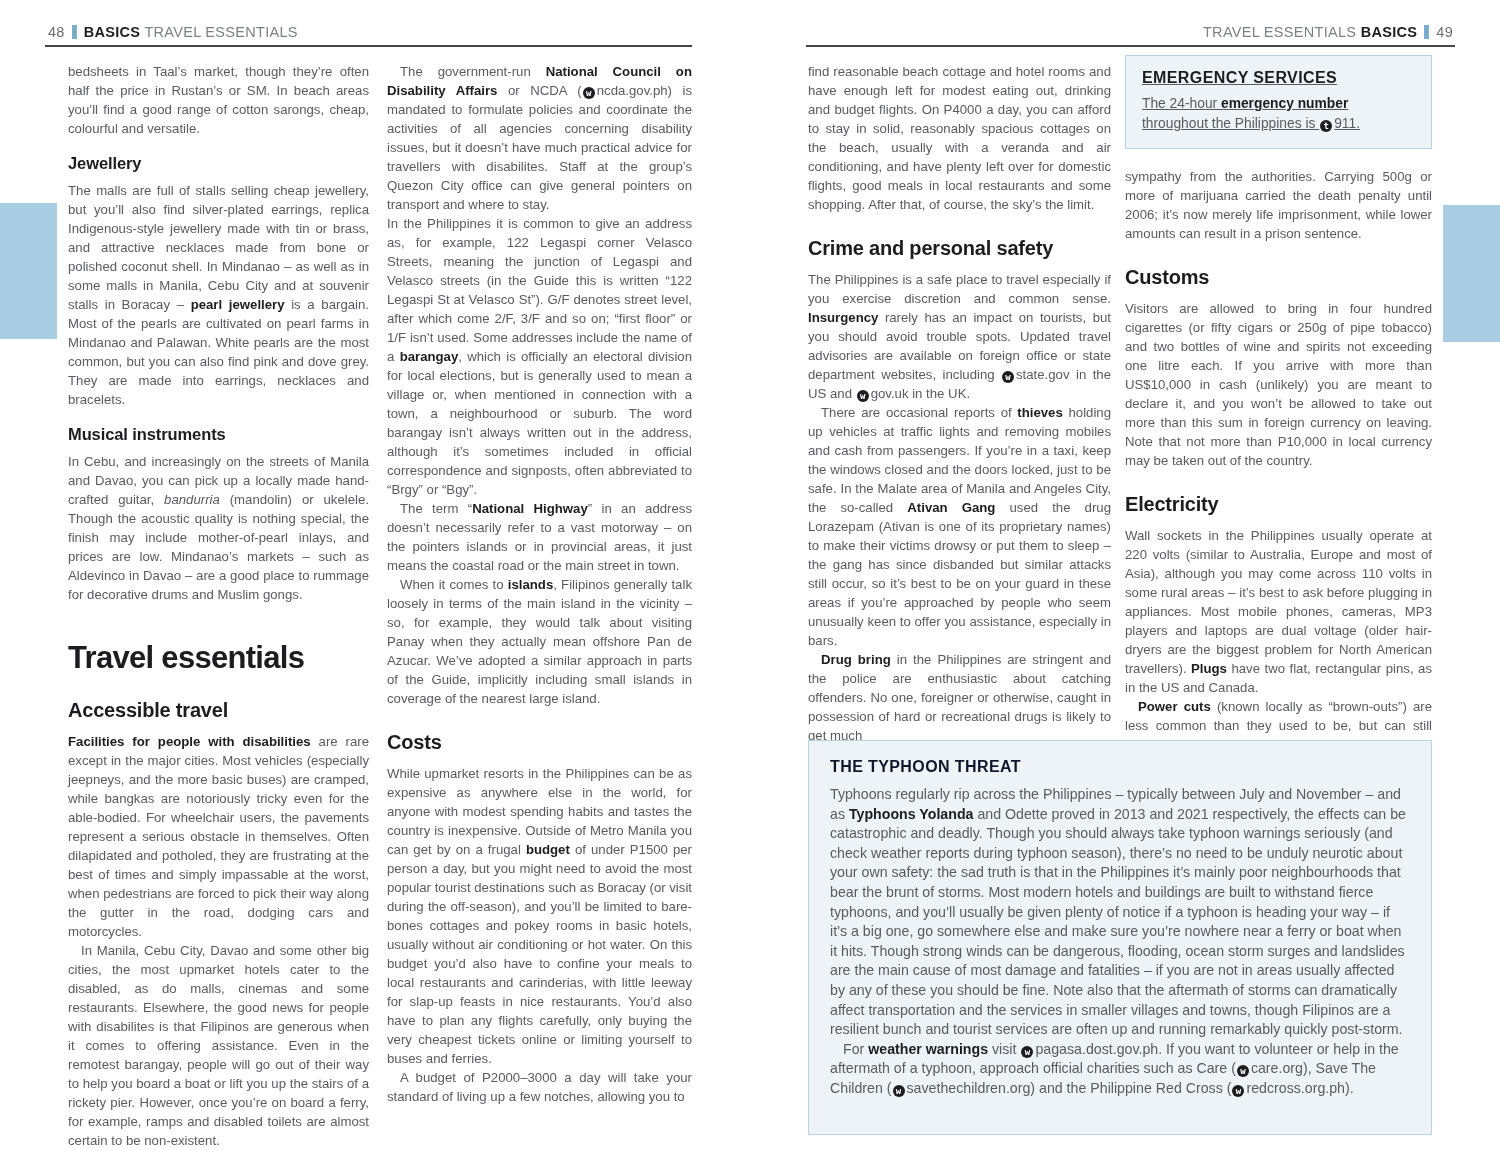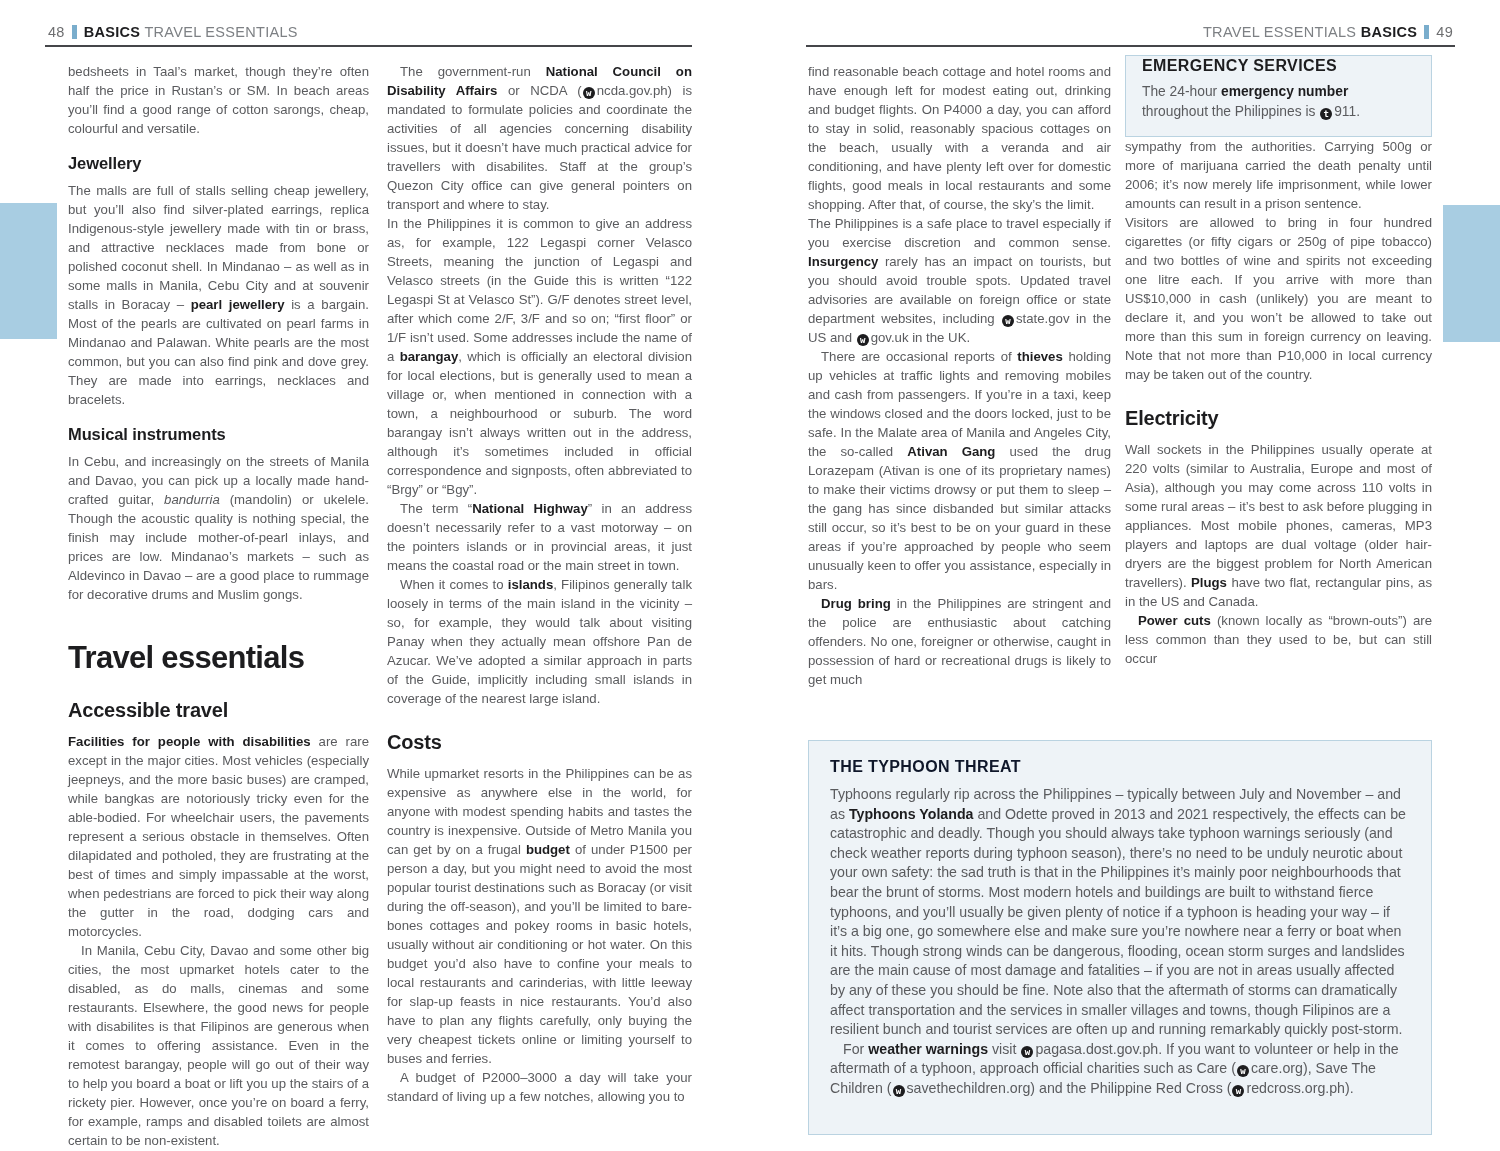--- a/index.html
+++ b/index.html
@@ -35,21 +35,21 @@
   .h-sec{margin:23px 0 10px;font-size:20px;font-weight:700;color:#1d1d1f;letter-spacing:-.2px;}
   .h-big{margin:36px 0 12px;font-size:31px;font-weight:700;color:#1d1d1f;letter-spacing:-.7px;}
   .b{font-weight:700;color:#1d1d1f;}
   .i{font-style:italic;}
   
   .glyph{display:inline-block;width:12px;height:12px;border-radius:50%;background:#1d1d1f;color:#fff;
     font-size:9px;line-height:12px;text-align:center;font-weight:700;margin:0 2px 0 1px;vertical-align:-1px;
     font-family:"DejaVu Sans Mono",monospace;text-indent:0;}
   
   .infobox{background:#eef3f7;border:1px solid #bad3e1;box-sizing:border-box;}
-  .ebox{padding:1px 16px 15px;}
+  .ebox{padding:13px 16px 15px;margin-bottom:18px;text-decoration:underline;}
   .ebox h4{margin:0 0 7px;font-size:16px;font-weight:700;color:#1d1d1f;letter-spacing:.4px;}
   .ebox p{margin:0;font-size:13.8px;line-height:1.42;color:#5a5b5e;text-align:left;}
   .tbox{position:absolute;left:808px;top:740px;width:624px;height:395px;padding:17px 21px;}
   .tbox h4{margin:0 0 9px;font-size:16px;font-weight:700;color:#0f172a;letter-spacing:.4px;}
   .tbox p{margin:0;font-size:14.2px;line-height:19.6px;color:#5a5b5e;text-align:left;}
 </style>
 </head>
 <body>
 
 <div class="tab tab-left"></div>
@@ -82,31 +82,33 @@
   <p class="body"><span>In the Philippines it is common to give an address as, for example, 122 Legaspi corner Velasco Streets, meaning the junction of Legaspi and Velasco streets (in the Guide this is written “122 Legaspi St at Velasco St”). G/F denotes street level, after which come 2/F, 3/F and so on; “first floor” or 1/F isn’t used. Some addresses include the name of a </span><span class="b">barangay</span><span>, which is officially an electoral division for local elections, but is generally used to mean a village or, when mentioned in connection with a town, a neighbourhood or suburb. The word barangay isn’t always written out in the address, although it’s sometimes included in official correspondence and signposts, often abbreviated to “Brgy” or “Bgy”.</span></p>
   <p class="body ind"><span>The term “</span><span class="b">National Highway</span><span>” in an address doesn’t necessarily refer to a vast motorway – on the pointers islands or in provincial areas, it just means the coastal road or the main street in town.</span></p>
   <p class="body ind"><span>When it comes to </span><span class="b">islands</span><span>, Filipinos generally talk loosely in terms of the main island in the vicinity – so, for example, they would talk about visiting Panay when they actually mean offshore Pan de Azucar. We’ve adopted a similar approach in parts of the Guide, implicitly including small islands in coverage of the nearest large island.</span></p>
   <h2 class="h-sec">Costs</h2>
   <p class="body"><span>While upmarket resorts in the Philippines can be as expensive as anywhere else in the world, for anyone with modest spending habits and tastes the country is inexpensive. Outside of Metro Manila you can get by on a frugal </span><span class="b">budget</span><span> of under P1500 per person a day, but you might need to avoid the most popular tourist destinations such as Boracay (or visit during the off-season), and you’ll be limited to bare-bones cottages and pokey rooms in basic hotels, usually without air conditioning or hot water. On this budget you’d also have to confine your meals to local restaurants and carinderias, with little leeway for slap-up feasts in nice restaurants. You’d also have to plan any flights carefully, only buying the very cheapest tickets online or limiting yourself to buses and ferries.</span></p>
   <p class="body ind"><span>A budget of P2000–3000 a day will take your standard of living up a few notches, allowing you to</span></p>
 </section>
 
 <section class="col" id="col-r1">
   <p class="body"><span>find reasonable beach cottage and hotel rooms and have enough left for modest eating out, drinking and budget flights. On P4000 a day, you can afford to stay in solid, reasonably spacious cottages on the beach, usually with a veranda and air conditioning, and have plenty left over for domestic flights, good meals in local restaurants and some shopping. After that, of course, the sky’s the limit.</span></p>
+  <h2 class="h-sec">Crime and personal safety</h2>
   <p class="body"><span>The Philippines is a safe place to travel especially if you exercise discretion and common sense. </span><span class="b">Insurgency</span><span> rarely has an impact on tourists, but you should avoid trouble spots. Updated travel advisories are available on foreign office or state department websites, including </span><span class="glyph">w</span><span>state.gov in the US and </span><span class="glyph">w</span><span>gov.uk in the UK.</span></p>
   <p class="body ind"><span>There are occasional reports of </span><span class="b">thieves</span><span> holding up vehicles at traffic lights and removing mobiles and cash from passengers. If you’re in a taxi, keep the windows closed and the doors locked, just to be safe. In the Malate area of Manila and Angeles City, the so-called </span><span class="b">Ativan Gang</span><span> used the drug Lorazepam (Ativan is one of its proprietary names) to make their victims drowsy or put them to sleep – the gang has since disbanded but similar attacks still occur, so it’s best to be on your guard in these areas if you’re approached by people who seem unusually keen to offer you assistance, especially in bars.</span></p>
   <p class="body ind"><span class="b">Drug bring</span><span> in the Philippines are stringent and the police are enthusiastic about catching offenders. No one, foreigner or otherwise, caught in possession of hard or recreational drugs is likely to get much</span></p>
 </section>
 
 <section class="col" id="col-r2">
   <aside class="infobox ebox">
     <h4>EMERGENCY SERVICES</h4>
     <p><span>The 24-hour </span><span class="b">emergency number</span><span> throughout the Philippines is </span><span class="glyph">t</span><span>911.</span></p>
   </aside>
   <p class="body"><span>sympathy from the authorities. Carrying 500g or more of marijuana carried the death penalty until 2006; it’s now merely life imprisonment, while lower amounts can result in a prison sentence.</span></p>
+  <h2 class="h-sec">Customs</h2>
   <p class="body"><span>Visitors are allowed to bring in four hundred cigarettes (or fifty cigars or 250g of pipe tobacco) and two bottles of wine and spirits not exceeding one litre each. If you arrive with more than US$10,000 in cash (unlikely) you are meant to declare it, and you won’t be allowed to take out more than this sum in foreign currency on leaving. Note that not more than P10,000 in local currency may be taken out of the country.</span></p>
   <h2 class="h-sec">Electricity</h2>
   <p class="body"><span>Wall sockets in the Philippines usually operate at 220 volts (similar to Australia, Europe and most of Asia), although you may come across 110 volts in some rural areas – it’s best to ask before plugging in appliances. Most mobile phones, cameras, MP3 players and laptops are dual voltage (older hair-dryers are the biggest problem for North American travellers). </span><span class="b">Plugs</span><span> have two flat, rectangular pins, as in the US and Canada.</span></p>
   <p class="body ind"><span class="b">Power cuts</span><span> (known locally as “brown-outs”) are less common than they used to be, but can still occur</span></p>
 </section>
 
 <aside class="infobox tbox">
   <h4>THE TYPHOON THREAT</h4>
   <p><span>Typhoons regularly rip across the Philippines – typically between July and November – and as </span><span class="b">Typhoons Yolanda</span><span> and Odette proved in 2013 and 2021 respectively, the effects can be catastrophic and deadly. Though you should always take typhoon warnings seriously (and check weather reports during typhoon season), there’s no need to be unduly neurotic about your own safety: the sad truth is that in the Philippines it’s mainly poor neighbourhoods that bear the brunt of storms. Most modern hotels and buildings are built to withstand fierce typhoons, and you’ll usually be given plenty of notice if a typhoon is heading your way – if it’s a big one, go somewhere else and make sure you’re nowhere near a ferry or boat when it hits. Though strong winds can be dangerous, flooding, ocean storm surges and landslides are the main cause of most damage and fatalities – if you are not in areas usually affected by any of these you should be fine. Note also that the aftermath of storms can dramatically affect transportation and the services in smaller villages and towns, though Filipinos are a resilient bunch and tourist services are often up and running remarkably quickly post-storm.</span></p>
   <p class="ind"><span>For </span><span class="b">weather warnings</span><span> visit </span><span class="glyph">w</span><span>pagasa.dost.gov.ph. If you want to volunteer or help in the aftermath of a typhoon, approach official charities such as Care (</span><span class="glyph">w</span><span>care.org), Save The Children (</span><span class="glyph">w</span><span>savethechildren.org) and the Philippine Red Cross (</span><span class="glyph">w</span><span>redcross.org.ph).</span></p>

